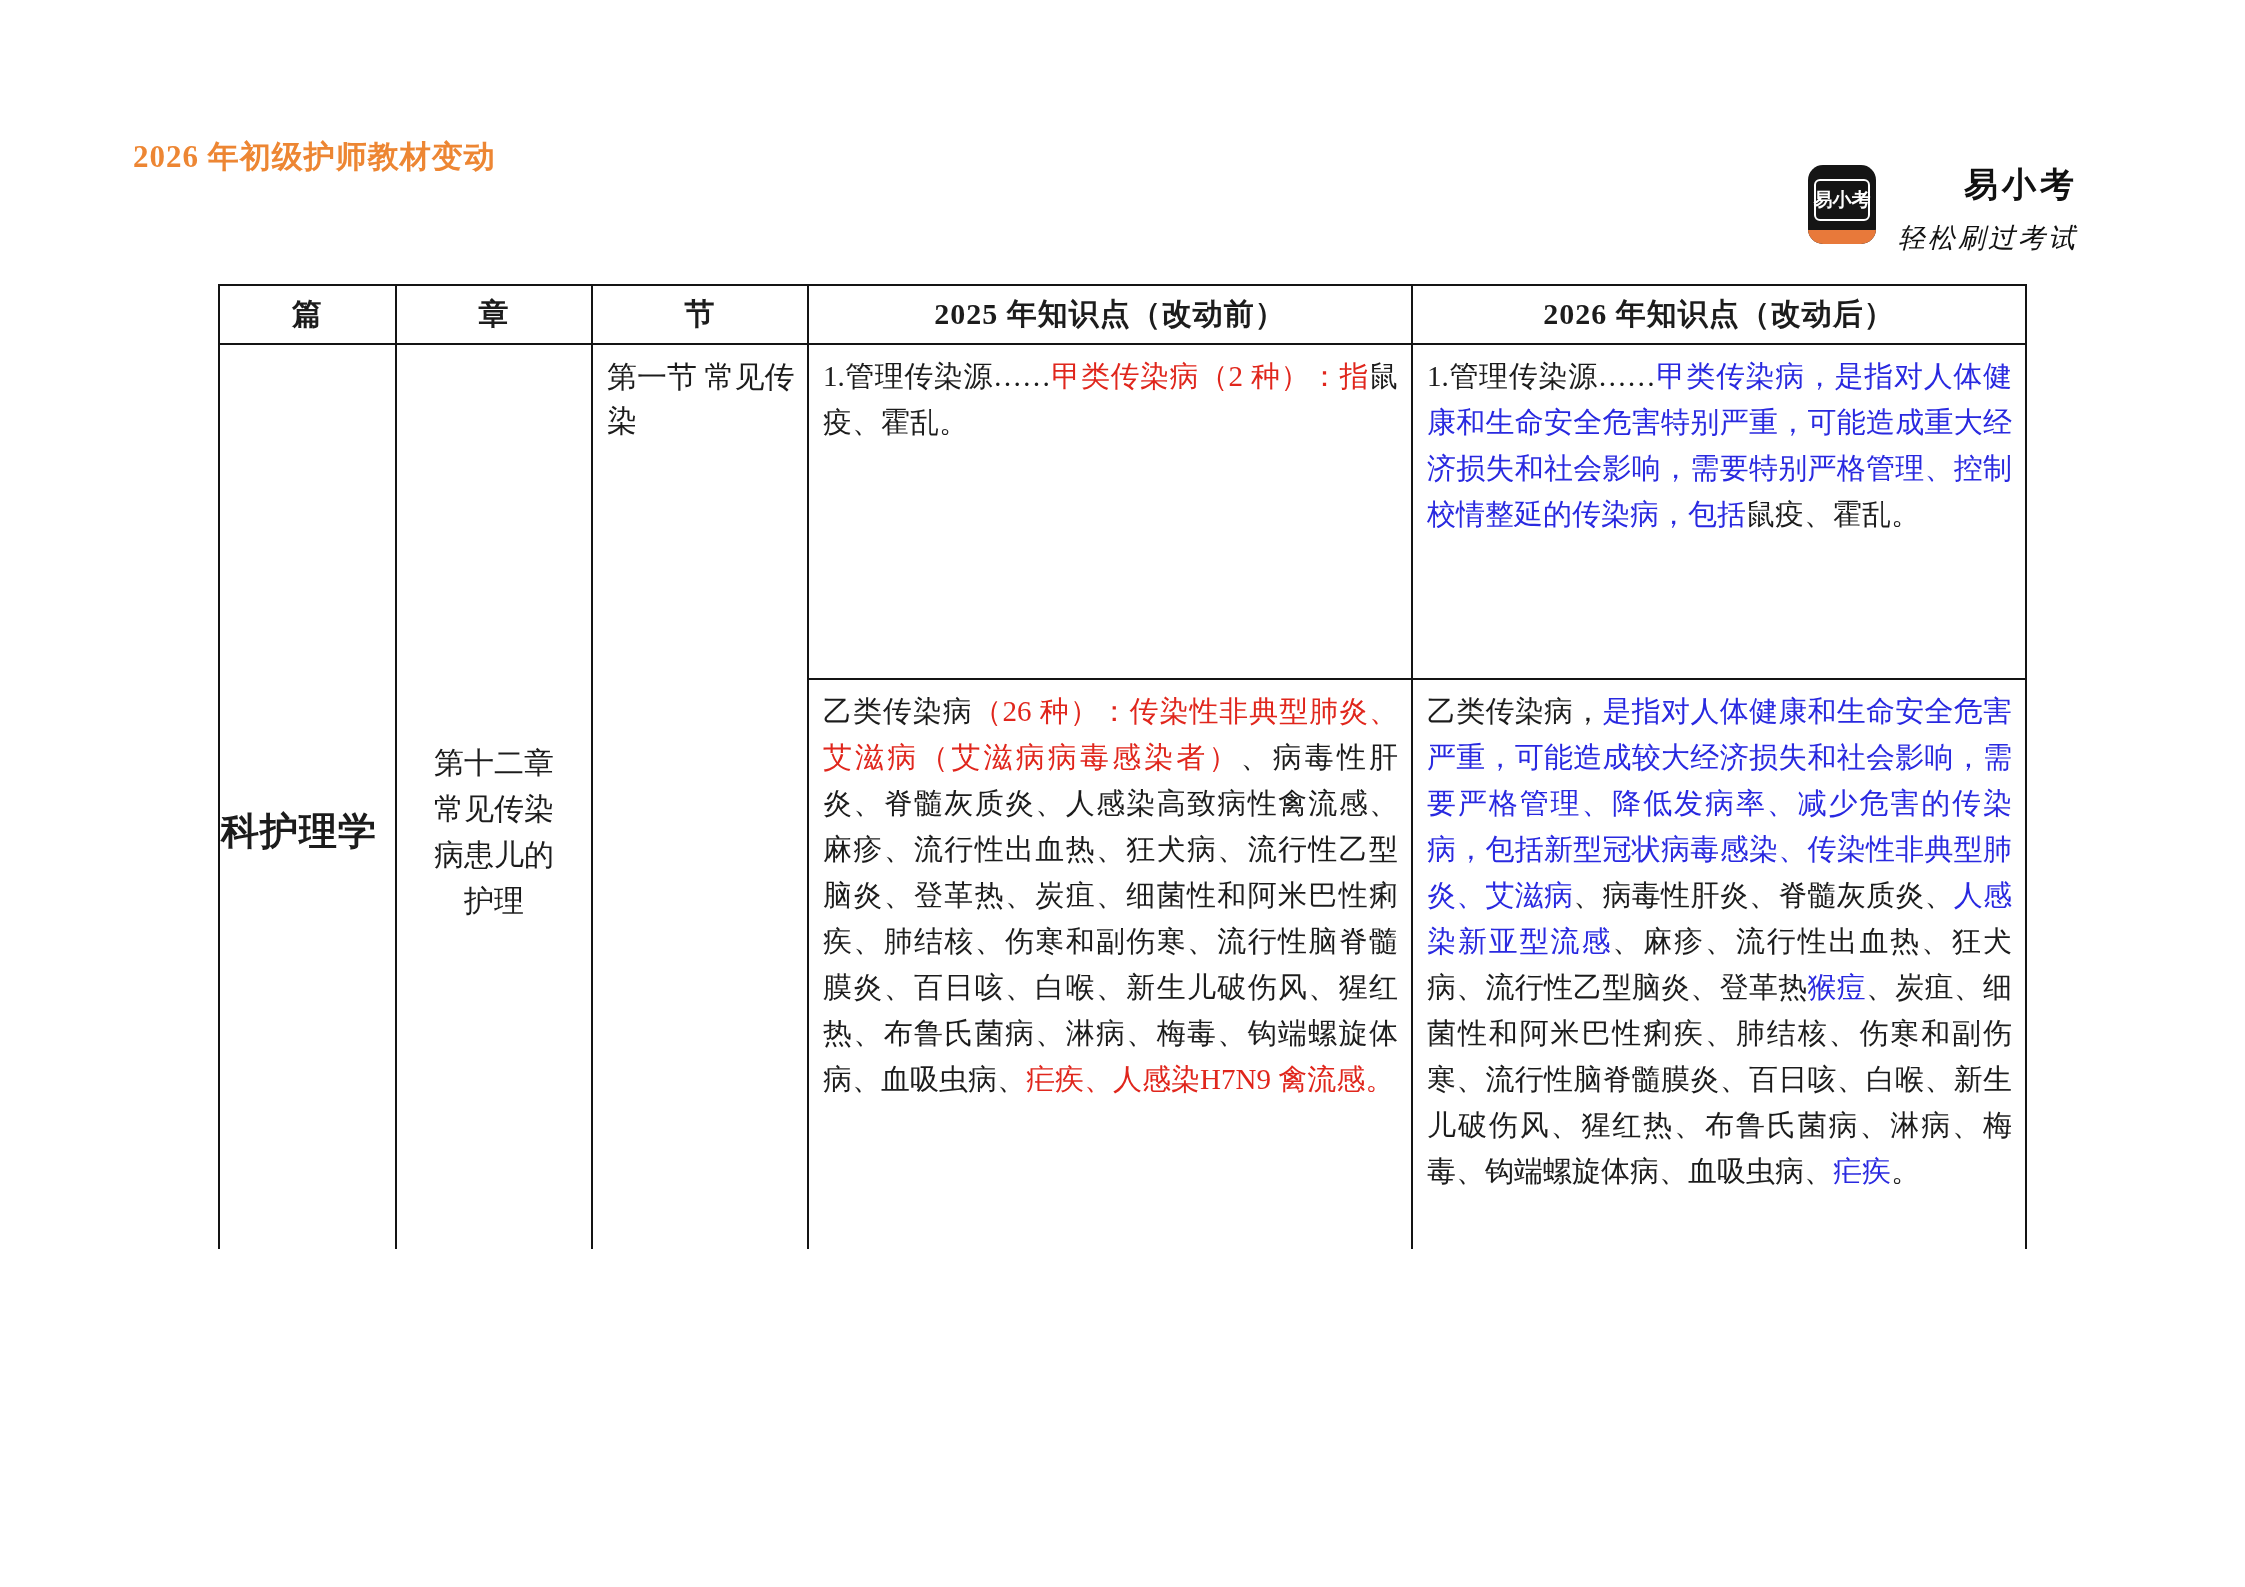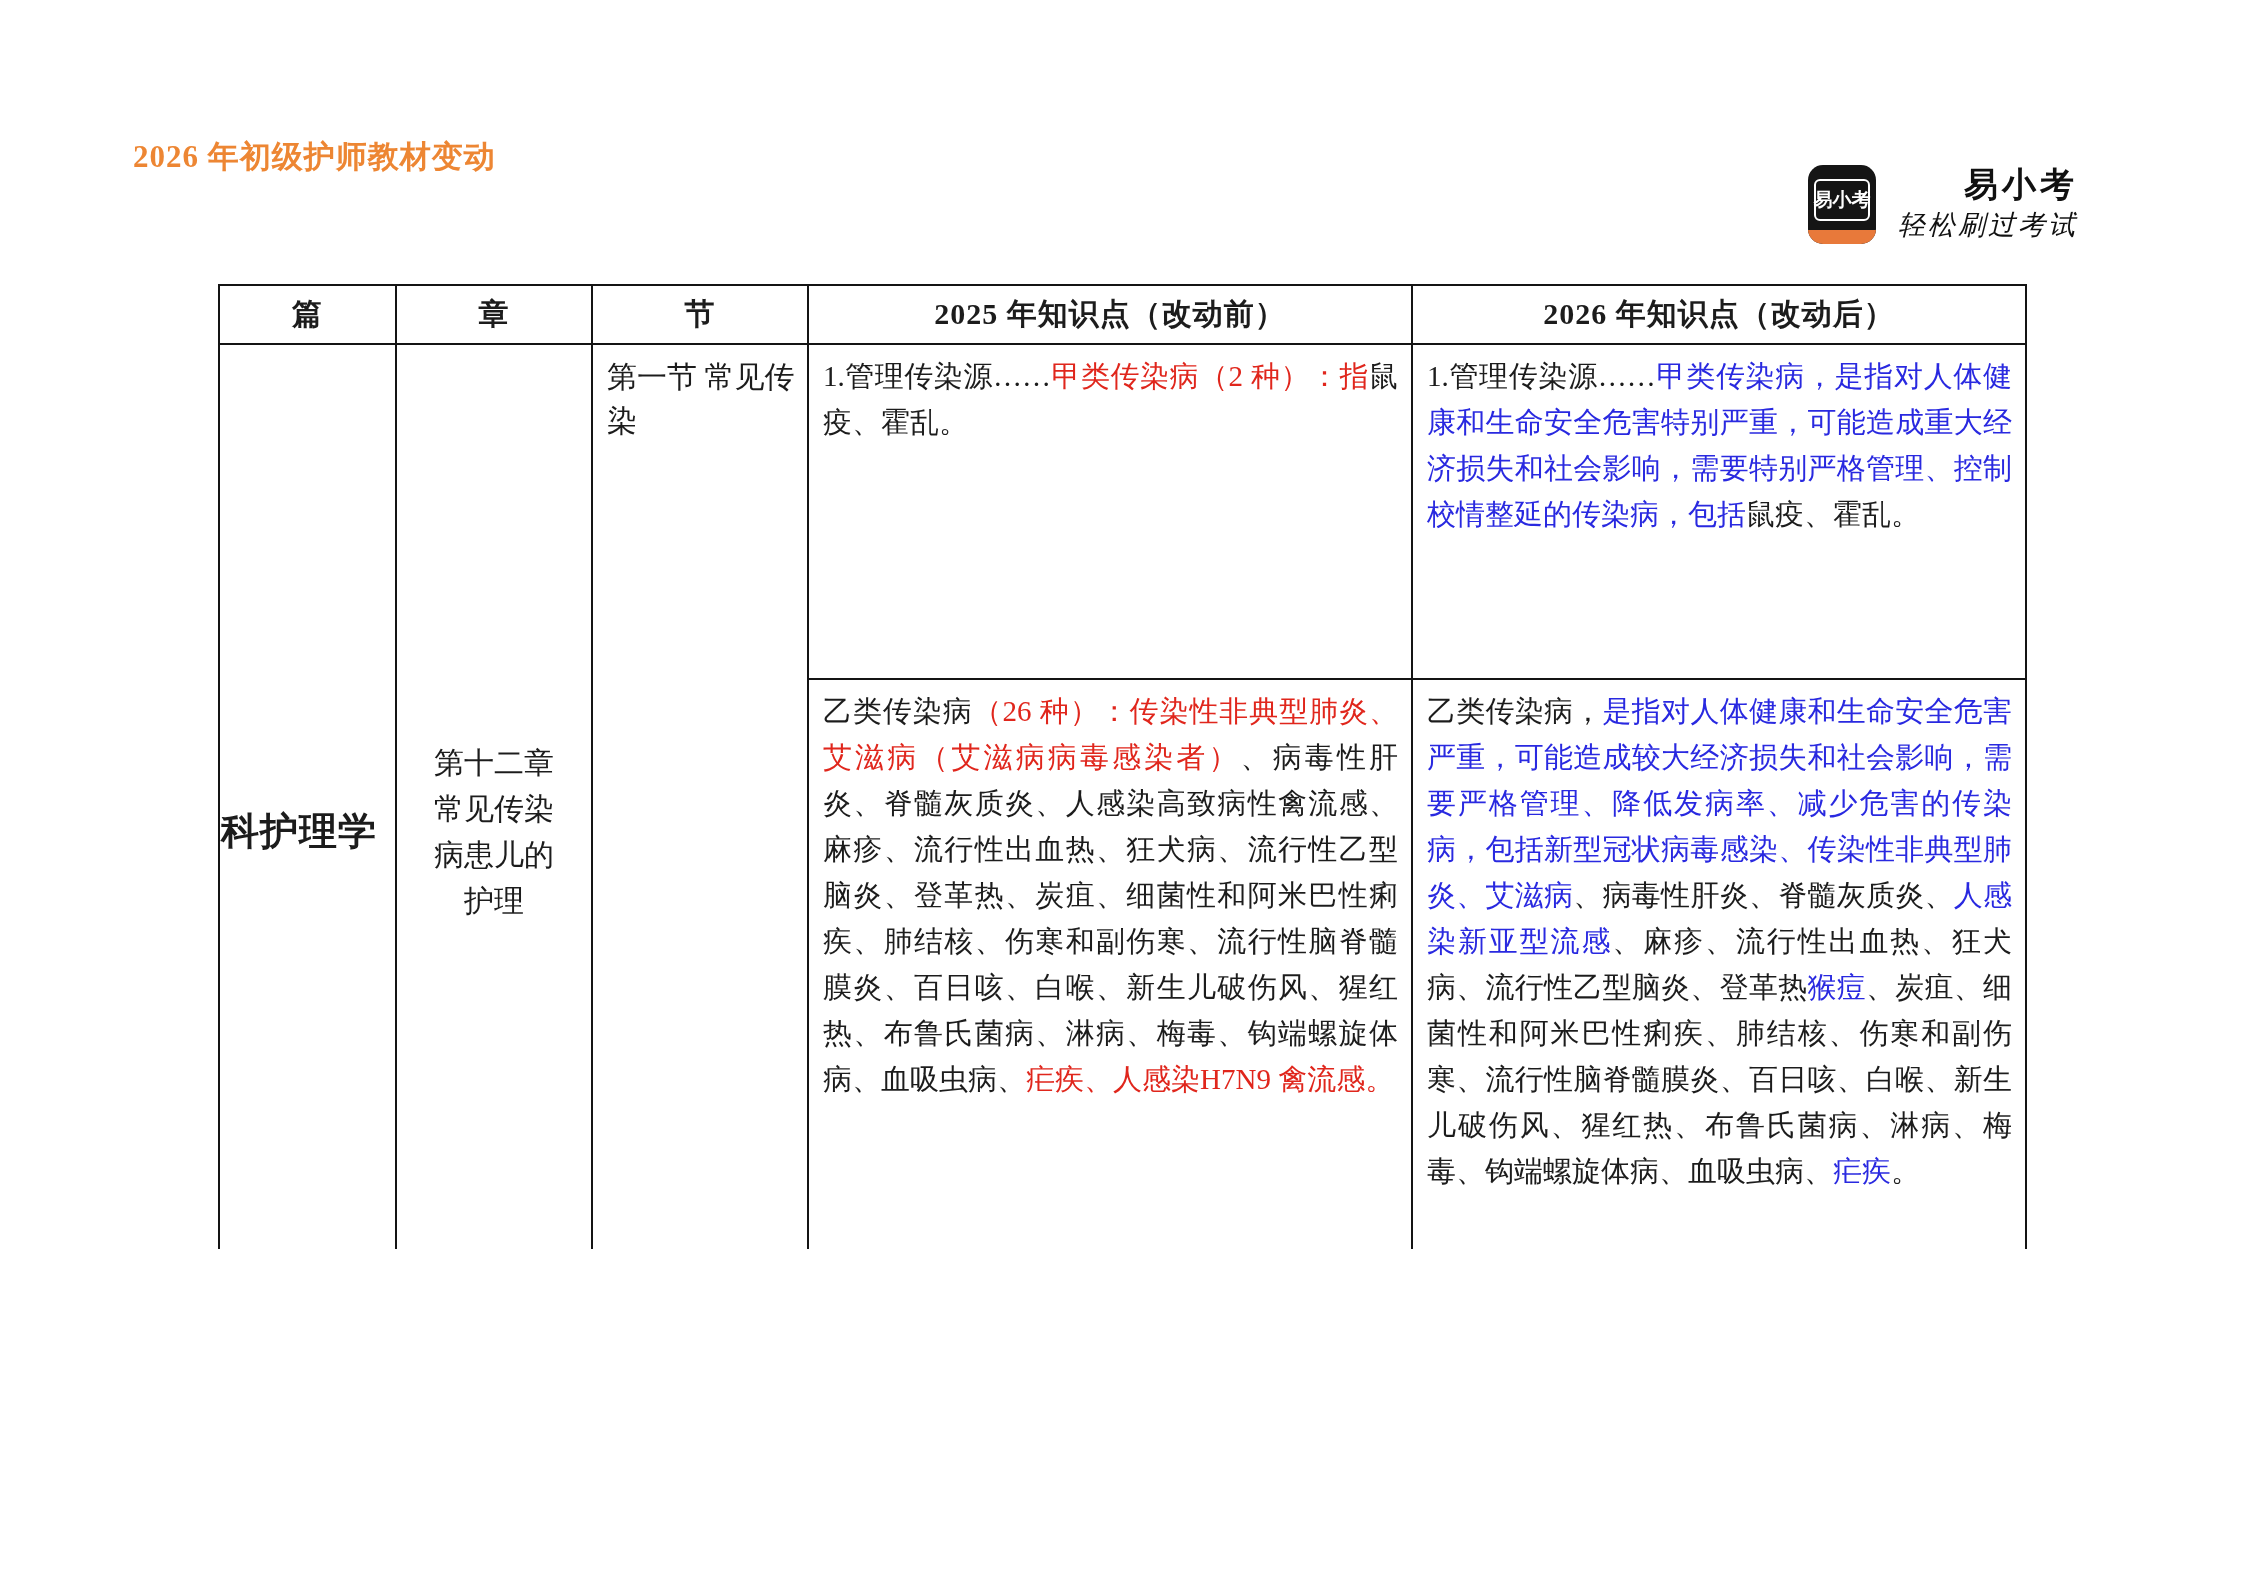--- a/index.html
+++ b/index.html
@@ -49,21 +49,21 @@
   .brand-name{
     font-size:34px;font-weight:bold;color:#111111;
     font-family:"Liberation Sans","DejaVu Sans",sans-serif;
     line-height:38px;letter-spacing:4px;
   }
   .brand-tagline{
     font-size:27px;color:#111111;
     font-family:Liberation Sans, sans-serif;
     font-style:italic;
     letter-spacing:3px;
-    margin-top:4px;
+    margin-top:17px;
     white-space:nowrap;
   }
   
   table.changes{
     position:absolute;left:218px;top:284px;
     width:1807px;
     border-collapse:collapse;table-layout:fixed;
     font-size:29px;
   }
   table.changes col.c-pian{width:177px;}

